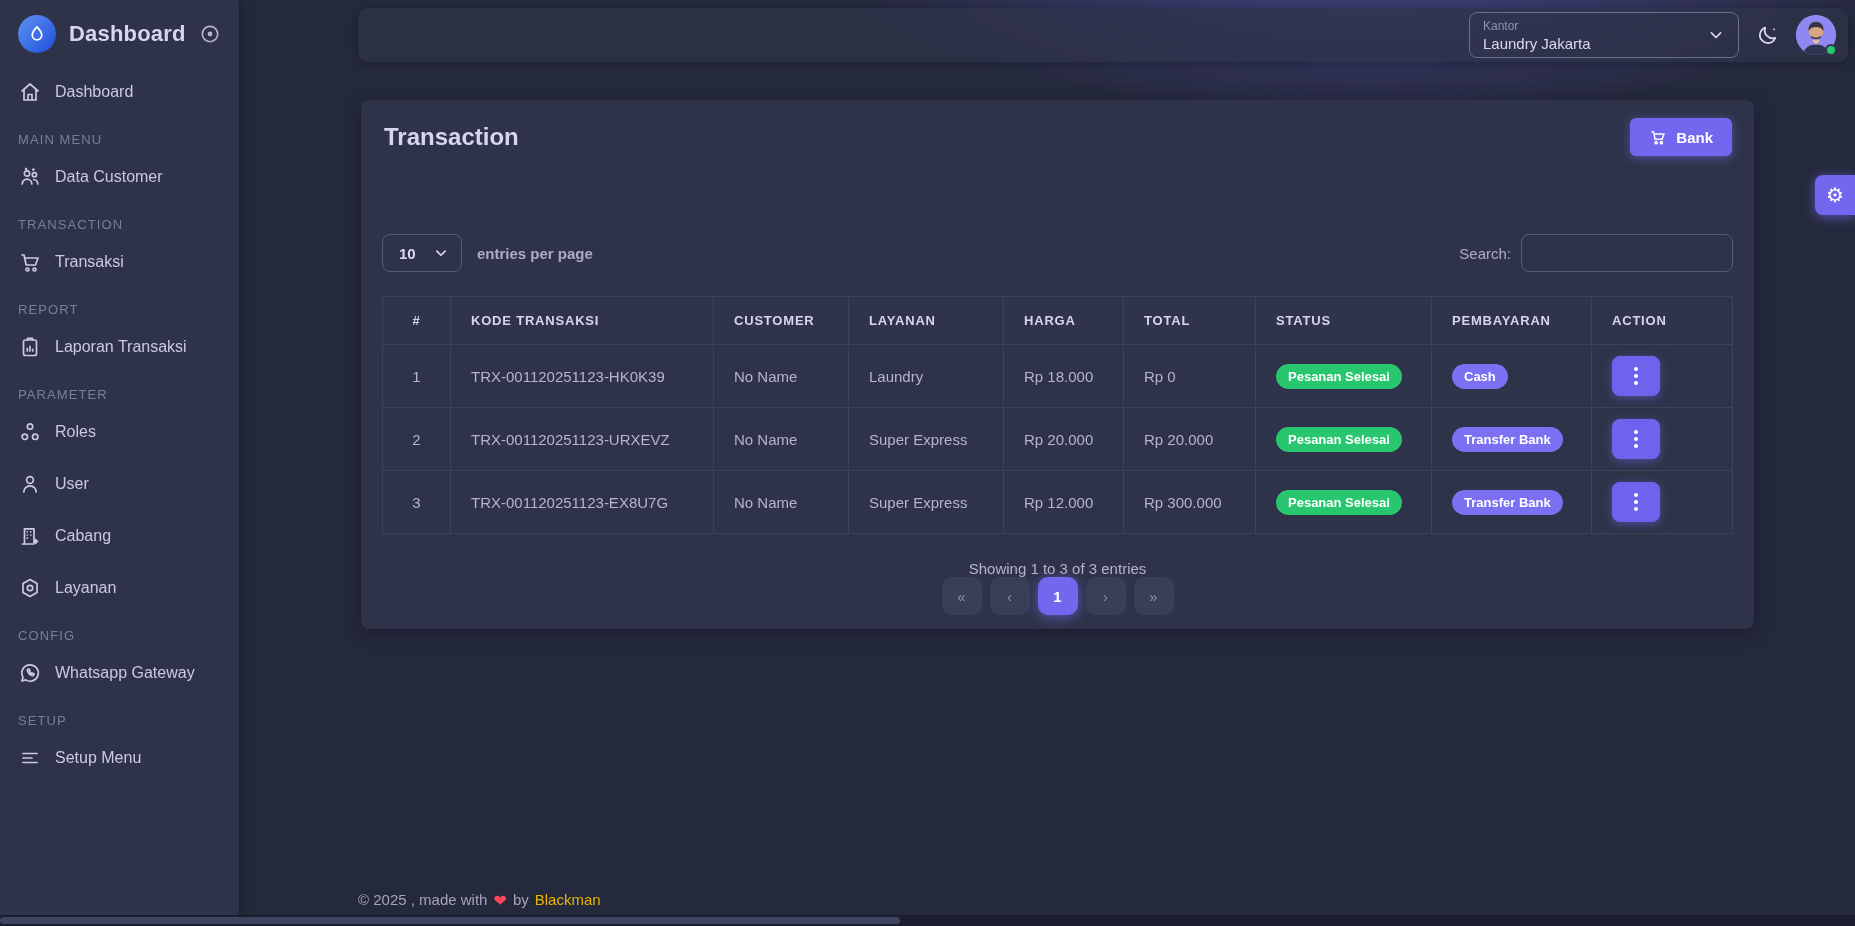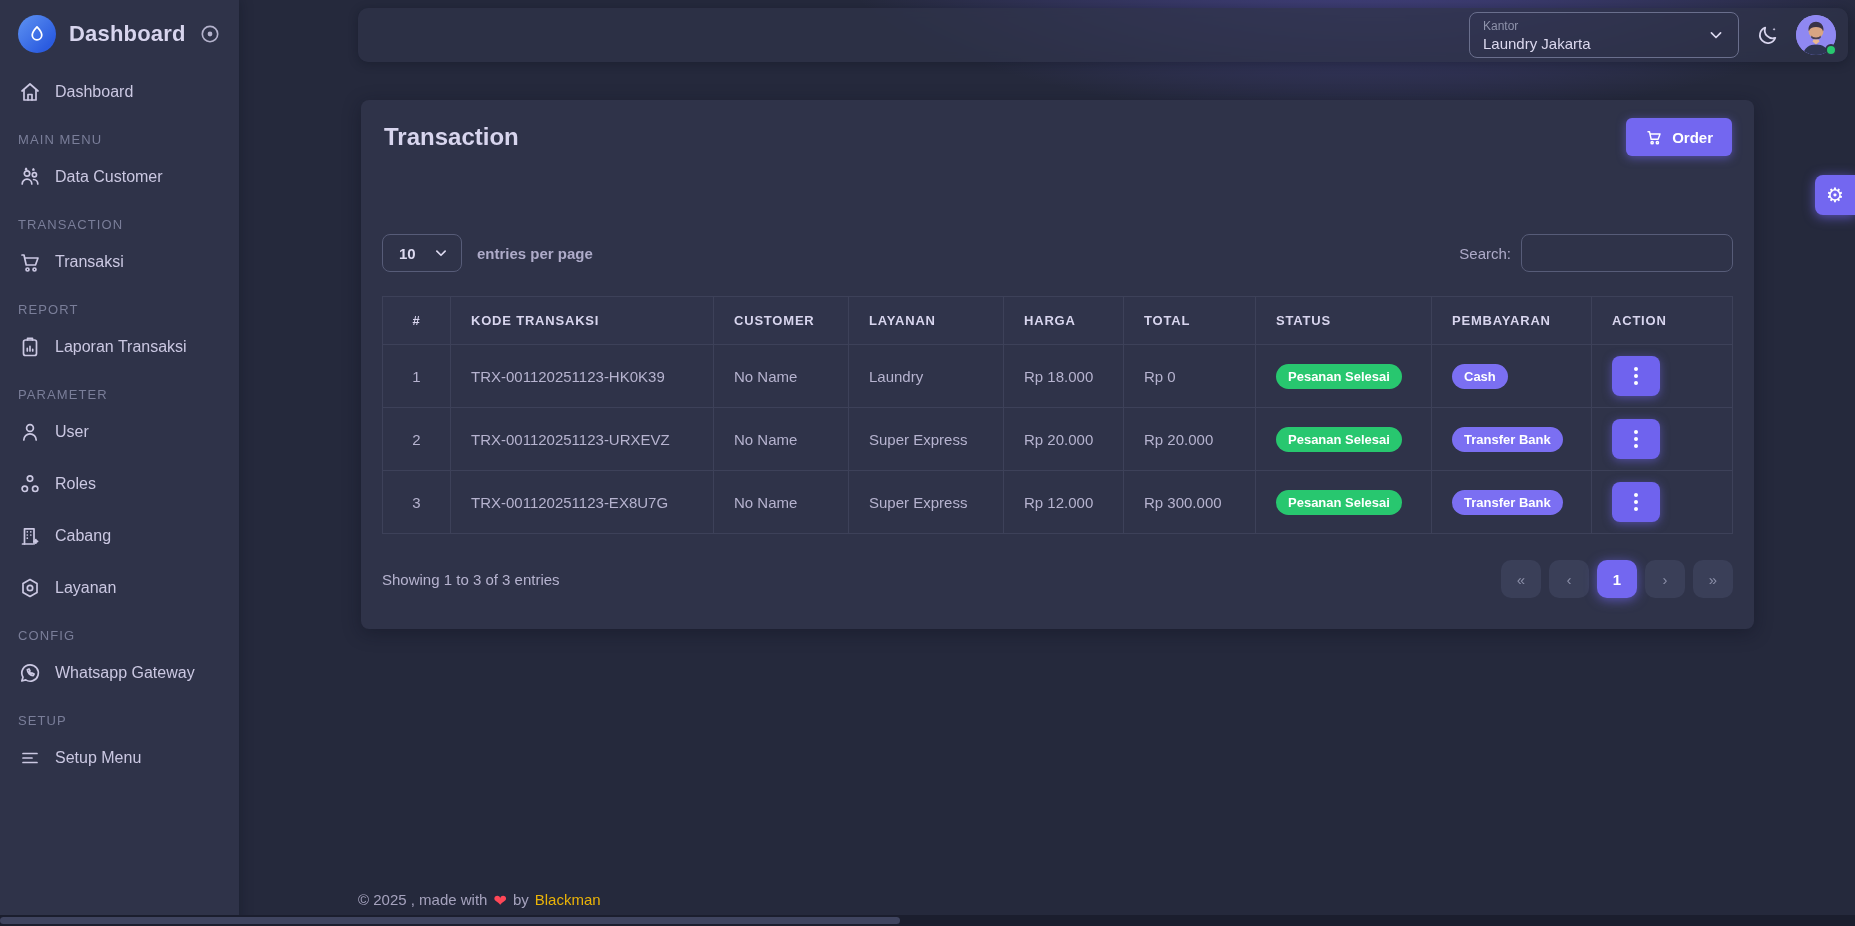--- a/index.html
+++ b/index.html
@@ -94,21 +94,21 @@
   .badge{ display:inline-block; padding:5px 12px; border-radius:50px; font-size:13px;
     font-weight:700; color:#fff; white-space:nowrap; }
   .badge.success{ background:#28c76f; }
   .badge.primary{ background:#7b6ff2; }
   .dots-btn{ width:48px; height:40px; background:#6f63ee; border:none; border-radius:8px;
     display:inline-flex; flex-direction:column; align-items:center; justify-content:center;
     gap:3px; cursor:pointer; box-shadow:0 2px 10px rgba(115,103,240,.5); }
   .dots-btn i{ width:4px; height:4px; border-radius:50%; background:#fff; }
 
   .table-footer{ display:flex; align-items:center; justify-content:space-between;
-    margin-top:26px; padding:0 21px; }
+    margin-top:26px; padding:0 31px;flex-direction:column; }
   .showing{ color:#b6b3cf; font-size:15px; }
   .pagination{ display:flex; gap:8px; }
   .page-btn{ min-width:40px; height:38px; border:none; border-radius:10px; background:#3a3f58;
     color:#8b8fa8; font-size:15px; font-family:inherit; display:grid; place-items:center;
     cursor:pointer; }
   .page-btn.active{ background:#7367f0; color:#fff; font-weight:600;
     box-shadow:0 2px 12px rgba(115,103,240,.65); }
 
   
   .customizer{ position:absolute; right:0; top:175px; width:40px; height:40px;
@@ -191,36 +191,36 @@
           <path d="M9.5 5V3.4h5V5"></path>
             <path d="M9.3 16v-2.6M12 16v-4.6M14.7 16v-1.6"></path>
         </svg>
       </span>
       <span>Laporan Transaksi</span>
     </div>
 
     <div class="nav-label">PARAMETER</div>
     <div class="nav-item">
       <span class="icon">
-        <svg width="24" height="24" viewBox="0 0 24 24" fill="none" stroke="currentColor" stroke-width="1.7" stroke-linecap="round" stroke-linejoin="round">
-          <circle cx="12" cy="8" r="3.4"></circle>
-            <path d="M5.8 20c0-3.4 2.8-6.2 6.2-6.2s6.2 2.8 6.2 6.2"></path>
-        </svg>
-      </span>
-      <span>User</span>
-    </div>
-    <div class="nav-item">
-      <span class="icon">
         <svg width="24" height="24" viewBox="0 0 24 24" fill="none" stroke="currentColor" stroke-width="1.7">
           <circle cx="12" cy="6.6" r="2.7"></circle>
             <circle cx="6.8" cy="16.8" r="2.7"></circle>
             <circle cx="17.2" cy="16.8" r="2.7"></circle>
         </svg>
       </span>
       <span>Roles</span>
+    </div>
+    <div class="nav-item">
+      <span class="icon">
+        <svg width="24" height="24" viewBox="0 0 24 24" fill="none" stroke="currentColor" stroke-width="1.7" stroke-linecap="round" stroke-linejoin="round">
+          <circle cx="12" cy="8" r="3.4"></circle>
+            <path d="M5.8 20c0-3.4 2.8-6.2 6.2-6.2s6.2 2.8 6.2 6.2"></path>
+        </svg>
+      </span>
+      <span>User</span>
     </div>
     <div class="nav-item">
       <span class="icon">
         <svg width="24" height="24" viewBox="0 0 24 24" fill="none" stroke="currentColor" stroke-width="1.7" stroke-linecap="round" stroke-linejoin="round">
           <path d="M6.5 20V4.8h9.5V20"></path>
             <path d="M4.5 20h10"></path>
           <path d="M9.3 7.8h.01M12.8 7.8h.01M9.3 11h.01M12.8 11h.01M9.3 14.2h.01"></path>
           <path d="M17.8 15.6l.5 1.3 1.3.5-1.3.5-.5 1.3-.5-1.3-1.3-.5 1.3-.5z"></path>
         </svg>
       </span>
@@ -296,21 +296,21 @@
   <div class="card-header">
     <h1 class="page-title">Transaction</h1>
     <button class="order-btn">
       <span class="icon">
         <svg width="18" height="18" viewBox="0 0 24 24" fill="none" stroke="#fff" stroke-width="1.9" stroke-linecap="round" stroke-linejoin="round">
           <circle cx="9.5" cy="19.5" r="1.5"></circle>
             <circle cx="16.5" cy="19.5" r="1.5"></circle>
           <path d="M4 5h2l2.2 10h9.3L20 8H7"></path>
         </svg>
       </span>
-      <span>Order</span>
+      <span>Bank</span>
     </button>
   </div>
 
   <div class="controls">
     <div class="entries">
       <div class="entries-select">
         <span>10</span>
         <span class="icon">
           <svg width="18" height="18" viewBox="0 0 24 24" fill="none" stroke="#dcd9ef" stroke-width="2.2" stroke-linecap="round" stroke-linejoin="round">
             <path d="M6.5 9.5l5.5 5.5 5.5-5.5"></path>

